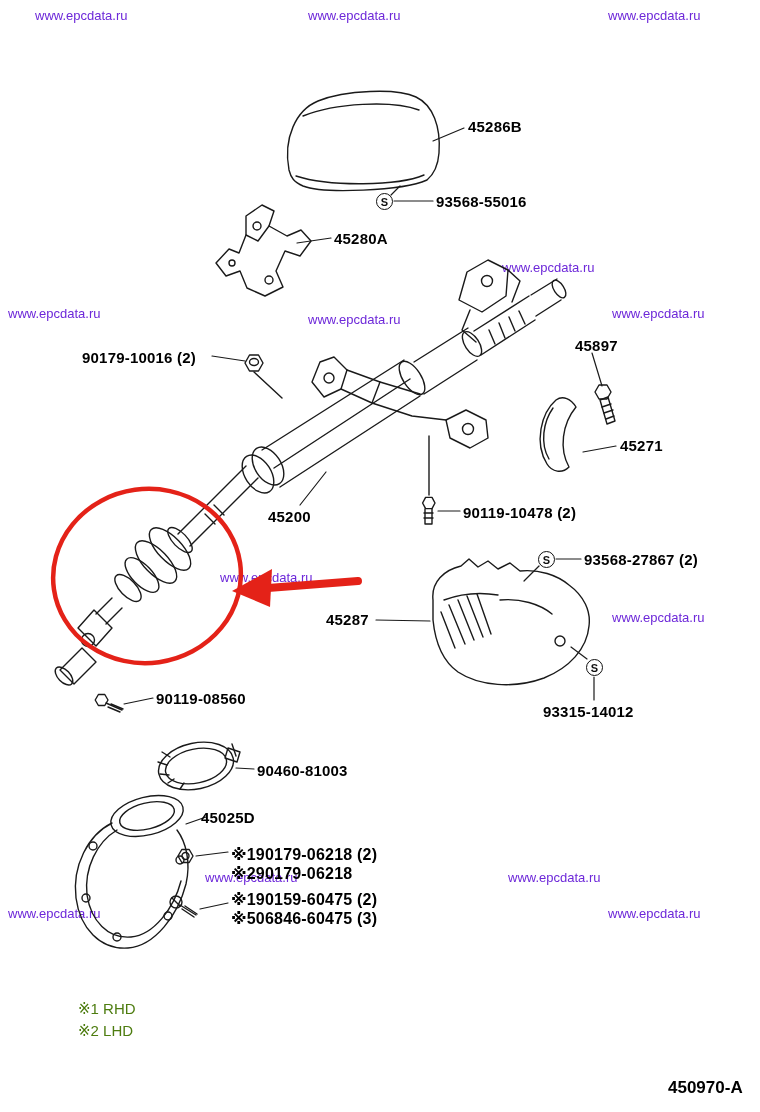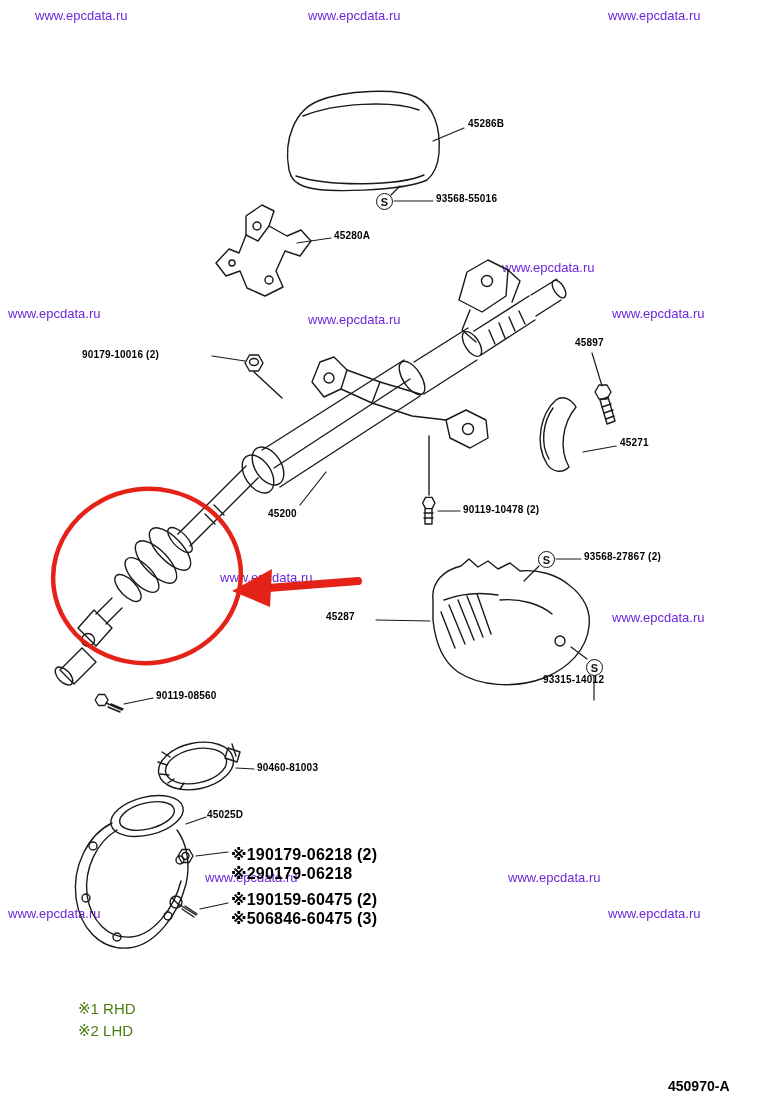--- a/index.html
+++ b/index.html
@@ -2,28 +2,28 @@
 <html><head>
 <meta charset="utf-8">
 <style>
   * { margin:0; padding:0; box-sizing:border-box; }
   html,body { width:760px; height:1112px; background:#ffffff; }
   body { position:relative; font-family:"Liberation Sans","DejaVu Sans",sans-serif; overflow:hidden; }
   .canvas { position:absolute; inset:0; }
   .wm { position:absolute; z-index:1; font-size:13px; color:#6d28d9; white-space:nowrap; }
   svg.art { position:absolute; left:0; top:0; z-index:2; }
   svg.annot { position:absolute; left:0; top:0; z-index:4; pointer-events:none; }
-  .lbl { position:absolute; z-index:3; font-weight:bold; font-size:10px; color:#000;
+  .lbl { position:absolute; z-index:3; font-weight:bold; font-size:15px; color:#000;
          white-space:nowrap; letter-spacing:.2px; }
   .note { font-size:16px; }
   .s-badge { position:absolute; z-index:3; width:17px; height:17px; border:1.6px solid #111;
              border-radius:50%; display:flex; align-items:center; justify-content:center;
              font-size:11px; font-weight:bold; color:#111; background:#fff; }
   .legend-line { position:absolute; z-index:3; font-weight:normal; font-size:15px; color:#4d7c0f; white-space:nowrap; }
-  .docnum { position:absolute; z-index:3; font-weight:bold; font-size:14px; color:#000; white-space:nowrap; }
+  .docnum { position:absolute; z-index:3; font-weight:bold; font-size:17px; color:#000; white-space:nowrap; }
 </style>
 </head>
 <body>
 
 <div class="canvas">
 
   <div class="wm" style="left:35px;top:8px">www.epcdata.ru</div>
   <div class="wm" style="left:308px;top:8px">www.epcdata.ru</div>
   <div class="wm" style="left:608px;top:8px">www.epcdata.ru</div>
   <div class="wm" style="left:502px;top:260px">www.epcdata.ru</div>
@@ -207,23 +207,23 @@
   <div class="lbl" style="left:436px;top:193px">93568-55016</div>
   <div class="lbl" style="left:334px;top:230px">45280A</div>
   <div class="lbl" style="left:82px;top:349px">90179-10016 (2)</div>
   <div class="lbl" style="left:575px;top:337px">45897</div>
   <div class="lbl" style="left:620px;top:437px">45271</div>
   <div class="lbl" style="left:268px;top:508px">45200</div>
   <div class="lbl" style="left:463px;top:504px">90119-10478 (2)</div>
   <div class="lbl" style="left:584px;top:551px">93568-27867 (2)</div>
   <div class="lbl" style="left:326px;top:611px">45287</div>
   <div class="lbl" style="left:156px;top:690px">90119-08560</div>
-  <div class="lbl" style="left:543px;top:674px">93315-14012</div>
+  <div class="lbl" style="left:543px;top:703px">93315-14012</div>
   <div class="lbl" style="left:257px;top:762px">90460-81003</div>
-  <div class="lbl" style="left:207px;top:809px">45025D</div>
+  <div class="lbl" style="left:201px;top:809px">45025D</div>
   <div class="lbl note" style="left:231px;top:845px">※190179-06218 (2)</div>
   <div class="lbl note" style="left:231px;top:864px">※290179-06218</div>
   <div class="lbl note" style="left:231px;top:890px">※190159-60475 (2)</div>
   <div class="lbl note" style="left:231px;top:909px">※506846-60475 (3)</div>
 
   <div class="s-badge" style="left:376px;top:193px">S</div>
   <div class="s-badge" style="left:538px;top:551px">S</div>
   <div class="s-badge" style="left:586px;top:659px">S</div>
 
   <div class="legend-line" style="left:78px;top:1000px">※1 RHD</div>

